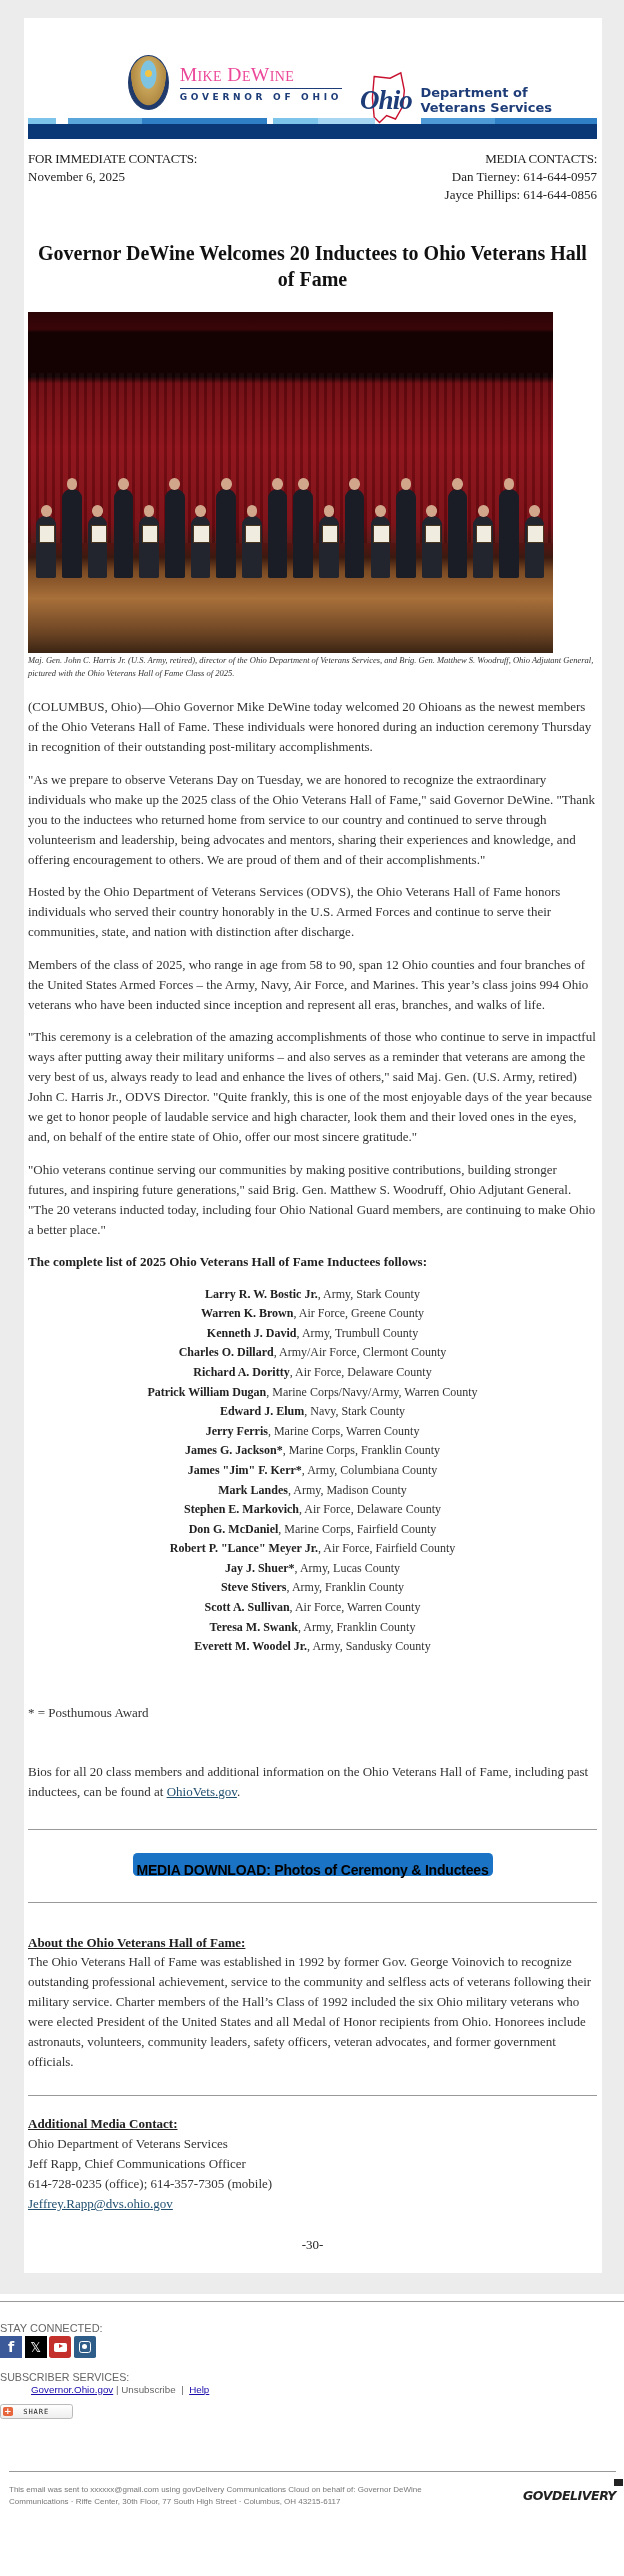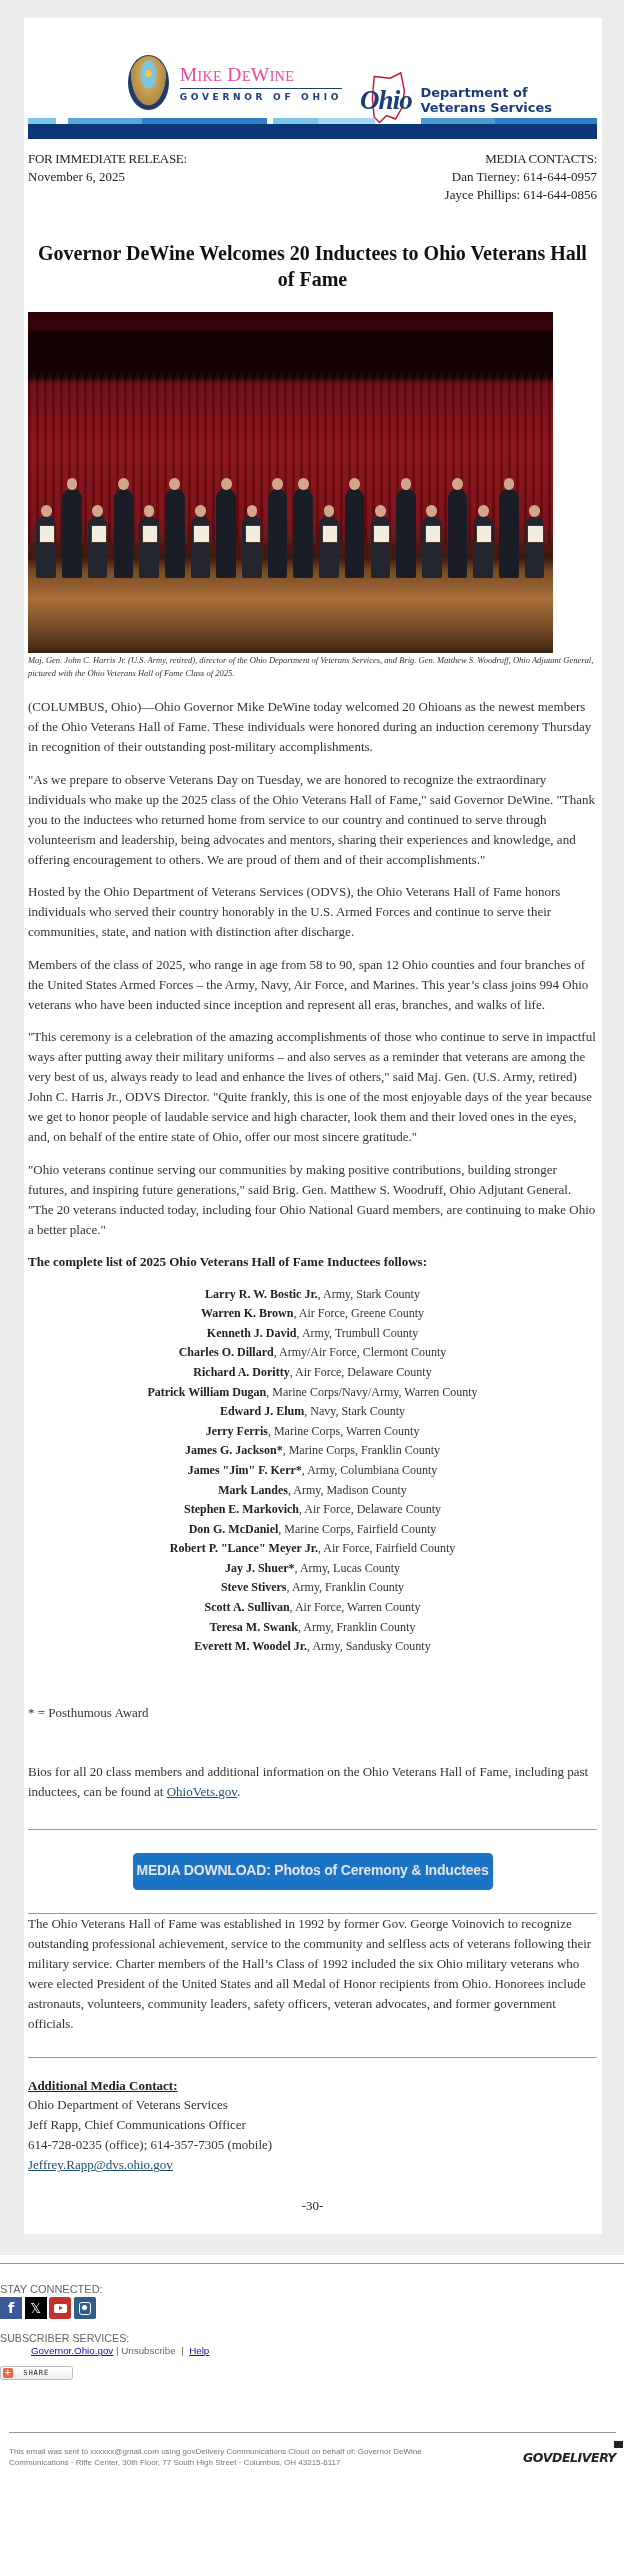--- a/index.html
+++ b/index.html
@@ -133,22 +133,22 @@
   }
   .inductee b { color: #222; }
   .note {
     font-family: "Liberation Serif", serif; font-size: 13px; color: #333;
     margin: 48px 0 0 0;
   }
   a.link { color: #1f4e6e; text-decoration: underline; }
   hr.sep { border: 0; border-top: 0.9px solid #999; margin: 27px 0 0 0; }
   .btn-wrap { text-align: center; margin-top: 23px; }
   .media-btn {
-    display: inline-block; width: 360px; height: 37px; line-height: 35px;
-    background: #1a73c5; color: #e5e5e5; border-radius: 4.5px;
+    display: inline-block; width: 360px; height: 23px; line-height: 35px;
+    background: #1a73c5; color: #000000; border-radius: 4.5px;
     font-family: "Liberation Sans", sans-serif; font-weight: bold; font-size: 14px;
     letter-spacing: -0.2px;
   }
   hr.sep2 { border: 0; border-top: 0.9px solid #999; margin: 23px 0 0 0; }
   .section-title {
     font-family: "Liberation Serif", serif; font-weight: bold;
     font-size: 13px; text-decoration: underline; color: #222; margin-top: 30px; line-height: 19.6px;
   }
   .about-text {
     font-family: "Liberation Serif", serif; font-size: 13px; line-height: 20px; color: #333;
@@ -244,21 +244,21 @@
         </div>
       </div>
     </div>
 
     <div class="banner">
       <div class="banner-stripes"></div>
     </div>
 
     <div class="release-row">
       <div class="release-left">
-        <div class="caps">FOR IMMEDIATE RELEASE:</div>
+        <div class="caps">FOR IMMEDIATE CONTACTS:</div>
         <div>November 6, 2025</div>
       </div>
       <div class="release-right">
         <div class="caps">MEDIA CONTACTS:</div>
         <div>Dan Tierney: 614-644-0957</div>
         <div>Jayce Phillips: 614-644-0856</div>
       </div>
     </div>
 
     <h1 class="headline">Governor DeWine Welcomes 20 Inductees to Ohio Veterans Hall of Fame</h1>
@@ -325,20 +325,21 @@
     <p class="body" style="margin-top:41px"><span>Bios for all 20 class members and additional information on the Ohio Veterans Hall of Fame, including past inductees, can be found at </span><a class="link">OhioVets.gov</a><span>.</span></p>
 
     <hr class="sep">
 
     <div class="btn-wrap">
       <a class="media-btn">MEDIA DOWNLOAD: Photos of Ceremony &amp; Inductees</a>
     </div>
 
     <hr class="sep2">
 
+    <div class="section-title">About the Ohio Veterans Hall of Fame:</div>
     <div class="about-text">The Ohio Veterans Hall of Fame was established in 1992 by former Gov. George Voinovich to recognize outstanding professional achievement, service to the community and selfless acts of veterans following their military service. Charter members of the Hall’s Class of 1992 included the six Ohio military veterans who were elected President of the United States and all Medal of Honor recipients from Ohio. Honorees include astronauts, volunteers, community leaders, safety officers, veteran advocates, and former government officials.</div>
 
     <hr class="sep2">
 
     <div class="section-title" style="margin-top:18px">Additional Media Contact:</div>
     <div class="contact-line">Ohio Department of Veterans Services</div>
     <div class="contact-line">Jeff Rapp, Chief Communications Officer</div>
     <div class="contact-line">614-728-0235 (office); 614-357-7305 (mobile)</div>
     <div class="contact-line"><a class="link">Jeffrey.Rapp@dvs.ohio.gov</a></div>
 

